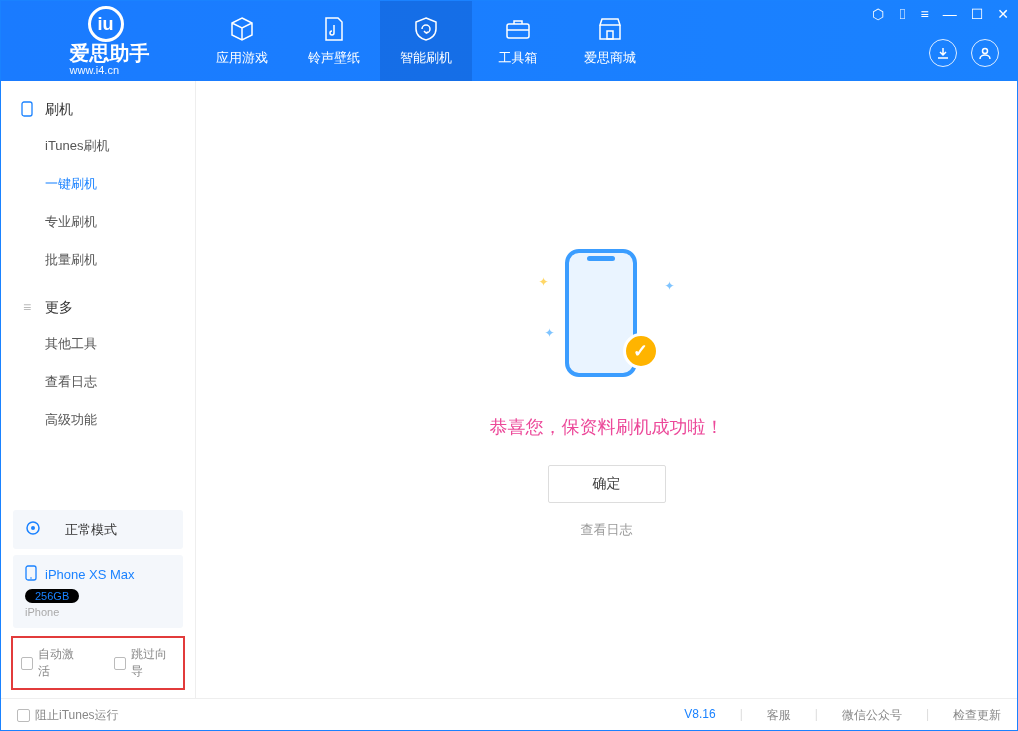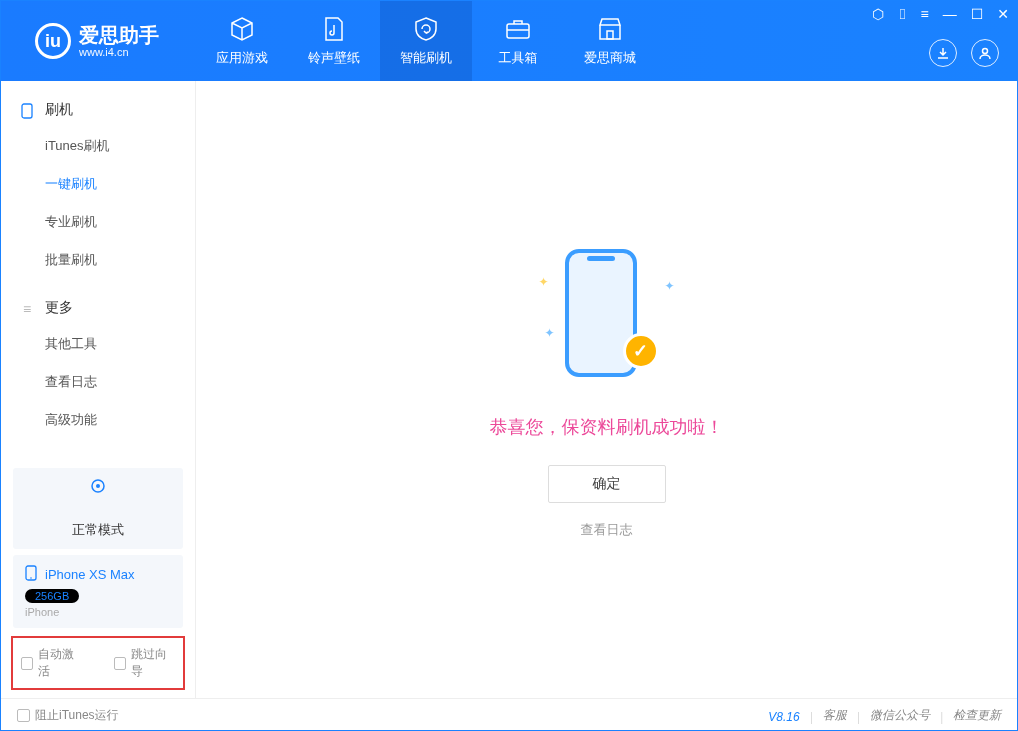--- a/index.html
+++ b/index.html
@@ -1,47 +1,47 @@
 <!DOCTYPE html>
 <html><head>
 <meta charset="utf-8">
 <style>
 * { margin: 0; padding: 0; box-sizing: border-box; font-family: "Microsoft YaHei", Arial, sans-serif; }
 body { background: #fff; width: 1018px; height: 731px; border: 1px solid #1a82ff; overflow: hidden; }
 
 
 .header { height: 80px; background: linear-gradient(to right, #1a7bff, #1a82ff); display: flex; align-items: center; position: relative; }
-.logo-area { display: flex; align-items: center; padding-left: 34px; width: 195px; }
+.logo-area { display: flex; align-items: center; padding-left: 22px; width: 195px; flex-direction: column; }
 .logo-circle { width: 36px; height: 36px; border: 3px solid #fff; border-radius: 50%; display: flex; align-items: center; justify-content: center; color: #fff; font-weight: bold; font-size: 18px; margin-right: 8px; }
 .logo-text { color: #fff; }
 .logo-text .title { font-size: 20px; font-weight: bold; line-height: 1.1; }
 .logo-text .url { font-size: 11px; opacity: 0.95; }
 
 .nav-tabs { display: flex; height: 100%; }
 .nav-tab { width: 92px; height: 100%; display: flex; flex-direction: column; align-items: center; justify-content: center; color: #fff; font-size: 13px; cursor: pointer; }
 .nav-tab.active { background: rgba(0, 40, 120, 0.18); }
 .nav-tab .icon { width: 28px; height: 28px; margin-bottom: 6px; display: flex; align-items: center; justify-content: center; }
 
 .win-controls { position: absolute; top: 6px; right: 8px; display: flex; gap: 14px; color: #fff; }
 .win-controls span { cursor: pointer; font-size: 14px; line-height: 1; }
 
 .header-actions { position: absolute; right: 18px; bottom: 14px; display: flex; gap: 14px; }
 .circle-btn { width: 28px; height: 28px; border: 1.5px solid rgba(255,255,255,0.85); border-radius: 50%; display: flex; align-items: center; justify-content: center; color: #fff; cursor: pointer; }
 
 
 .body { display: flex; height: 617px; }
 .sidebar { width: 195px; border-right: 1px solid #eee; display: flex; flex-direction: column; }
 .side-section { padding-top: 12px; }
-.section-header { display: flex; align-items: flex-end; padding: 8px 18px; color: #333; font-size: 14px; }
+.section-header { display: flex; align-items: flex-start; padding: 8px 18px; color: #333; font-size: 14px; }
 .section-header .sicon { width: 16px; height: 16px; margin-right: 10px; display: inline-flex; align-items: center; justify-content: center; }
 .side-item { padding: 10px 18px 10px 44px; font-size: 13px; color: #555; cursor: pointer; }
 .side-item.active { color: #1a82ff; }
 
 .device-info { margin-top: auto; }
-.mode-chip, .device-chip { background: #f4f7fb; margin: 6px 12px; border-radius: 3px; padding: 10px 12px; font-size: 13px; color: #333; display: flex; align-items: center; gap: 24px; flex-direction: column; }
+.mode-chip, .device-chip { background: #f4f7fb; margin: 6px 12px; border-radius: 3px; padding: 10px 12px; font-size: 13px; color: #333; display: flex; align-items: center; gap: 24px; }
 .device-chip { display: block; }
 .device-chip .dname { color: #1a82ff; font-weight: 500; display: flex; align-items: center; gap: 8px; }
 .device-chip .badge { display: inline-block; background: #000000; color: #1a82ff; border-radius: 10px; padding: 1px 10px; font-size: 11px; margin-top: 5px; }
 .device-chip .dtype { color: #aaa; font-size: 11px; margin-top: 3px; }
 
 .checkbox-row { border: 2px solid #e23b3b; margin: 8px 10px; padding: 8px 8px; display: flex; gap: 32px; font-size: 12px; color: #888; }
 .cb { display: inline-flex; align-items: center; gap: 5px; cursor: pointer; }
 .cb-box { width: 13px; height: 13px; border: 1px solid #bbb; border-radius: 2px; display: inline-block; }
 
 
@@ -55,21 +55,21 @@
 .sparkle.s2 { left: 8px; top: 85px; color: #7fc4ff; }
 .sparkle.s3 { right: 2px; top: 38px; color: #7fc4ff; }
 
 .success-msg { font-size: 18px; color: #ec4899; margin-bottom: 26px; }
 .ok-btn { border: 1px solid #ddd; background: #fff; padding: 9px 44px; font-size: 14px; color: #444; cursor: pointer; border-radius: 2px; }
 .log-link { margin-top: 18px; font-size: 13px; color: #999; cursor: pointer; }
 
 
 .footer { height: 33px; border-top: 1px solid #eee; display: flex; align-items: center; padding: 8px 16px; font-size: 12px; color: #888; }
 .footer .left { display: flex; align-items: center; gap: 6px; }
-.footer .right { margin-left: auto; display: flex; align-items: flex-end; gap: 10px; font-style: italic; }
+.footer .right { margin-left: auto; display: flex; align-items: flex-start; gap: 24px; }
 .footer .sep { color: #ddd; }
 .footer .flink { cursor: pointer; }
 .footer .ver { color: #1a82ff; }
 </style>
 </head>
 <body>
 
 <div class="header">
   <div class="logo-area">
     <div class="logo-circle">iu</div>

